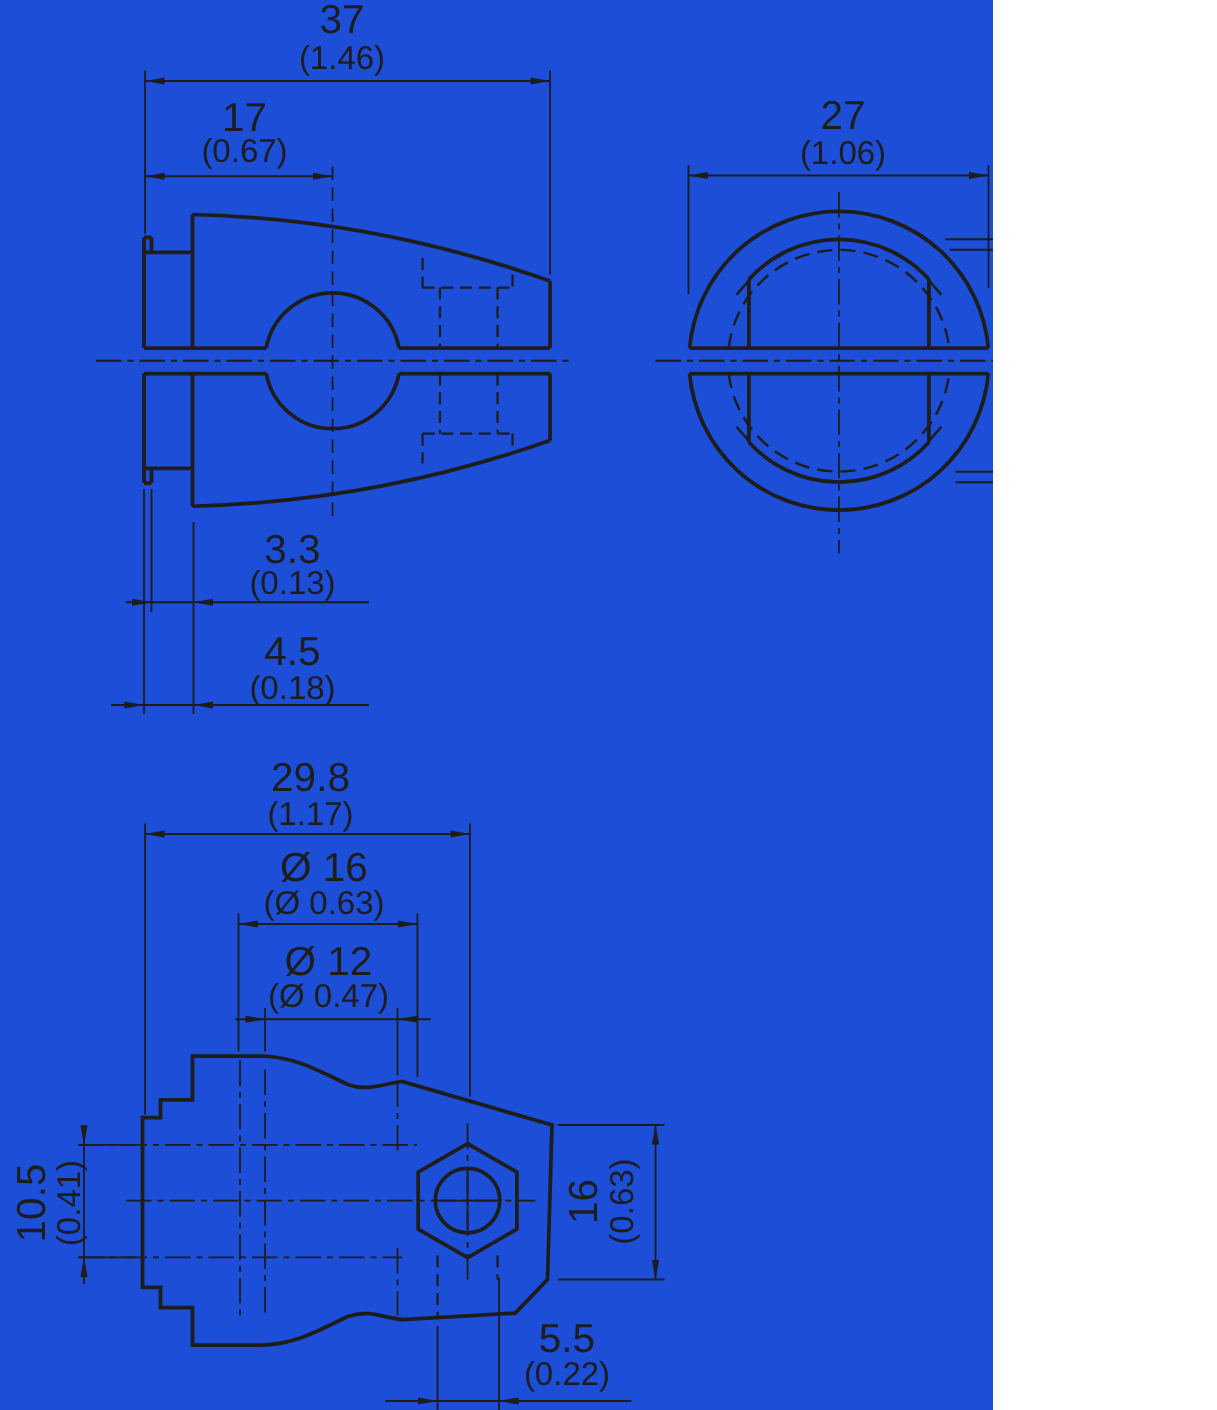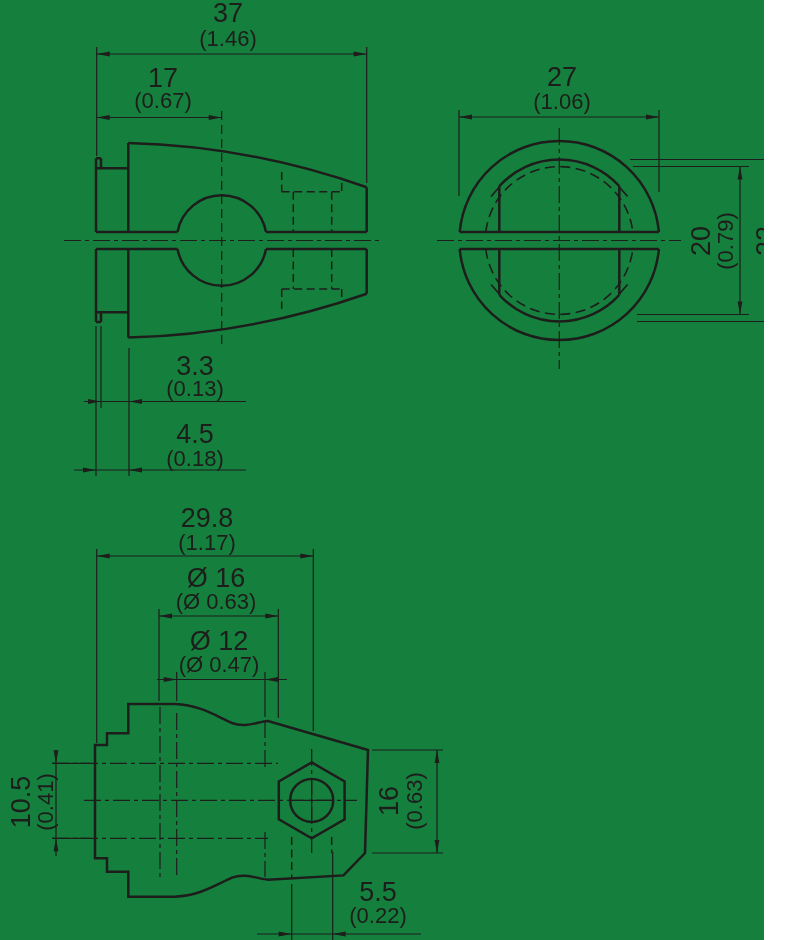--- a/index.html
+++ b/index.html
@@ -1,16 +1,16 @@
 <!DOCTYPE html>
 <html><head>
 <meta charset="utf-8">
 <style>
   html,body{margin:0;padding:0;background:#ffffff;}
-  .stage{width:764px;height:940px;position:relative;background:#15803d;overflow:hidden;}
+  .stage{width:662px;height:940px;position:relative;background:#1d4ed8;overflow:hidden;}
   svg{display:block;}
   text{font-family:"Liberation Sans","DejaVu Sans",sans-serif;fill:#1d1d1b;}
   .dim-mm{font-size:27px;}
   .dim-in{font-size:22px;}
   .outline{stroke:#1d1d1b;stroke-width:2.5;fill:none;}
   .thin{stroke:#1d1d1b;stroke-width:1.2;fill:none;}
   .hidden-l{stroke:#1d1d1b;stroke-width:1.5;fill:none;stroke-dasharray:8 4.5;}
   .dashc{stroke:#1d1d1b;stroke-width:1.6;fill:none;stroke-dasharray:10 5.5;}
   .center-l{stroke:#1d1d1b;stroke-width:1.2;fill:none;stroke-dasharray:17 4 4 4;}
   .cdash{stroke:#1d1d1b;stroke-width:1.2;fill:none;stroke-dasharray:9 5;}

